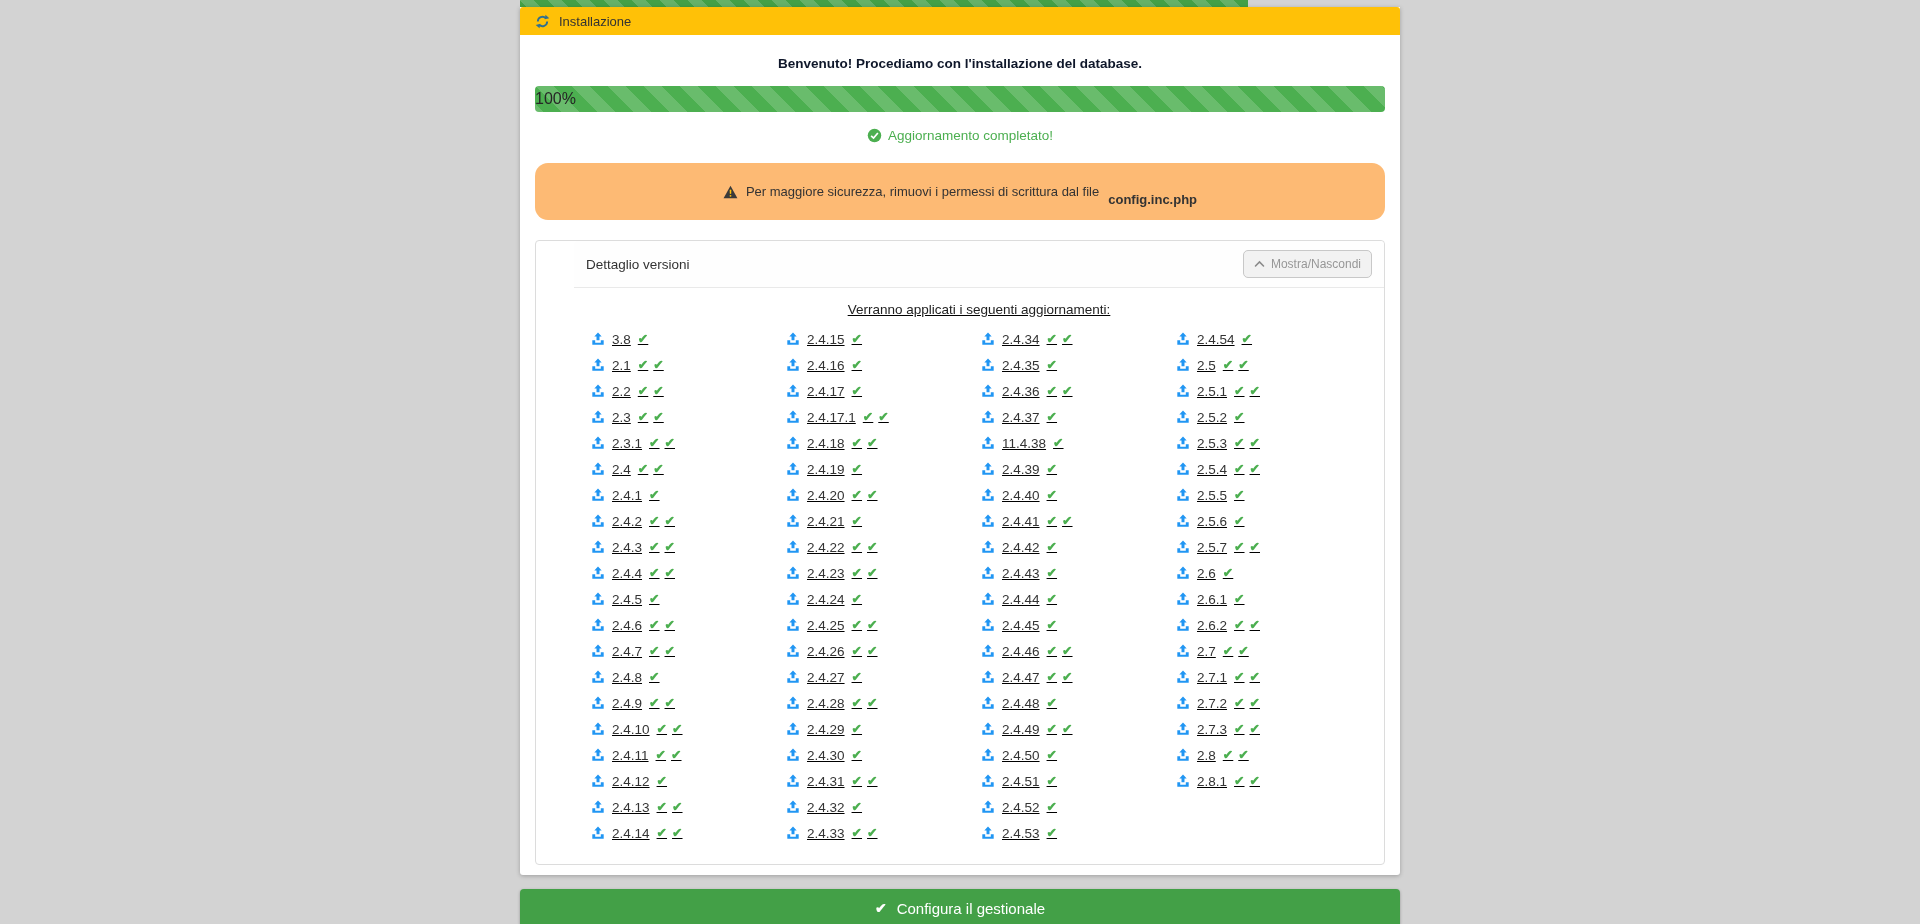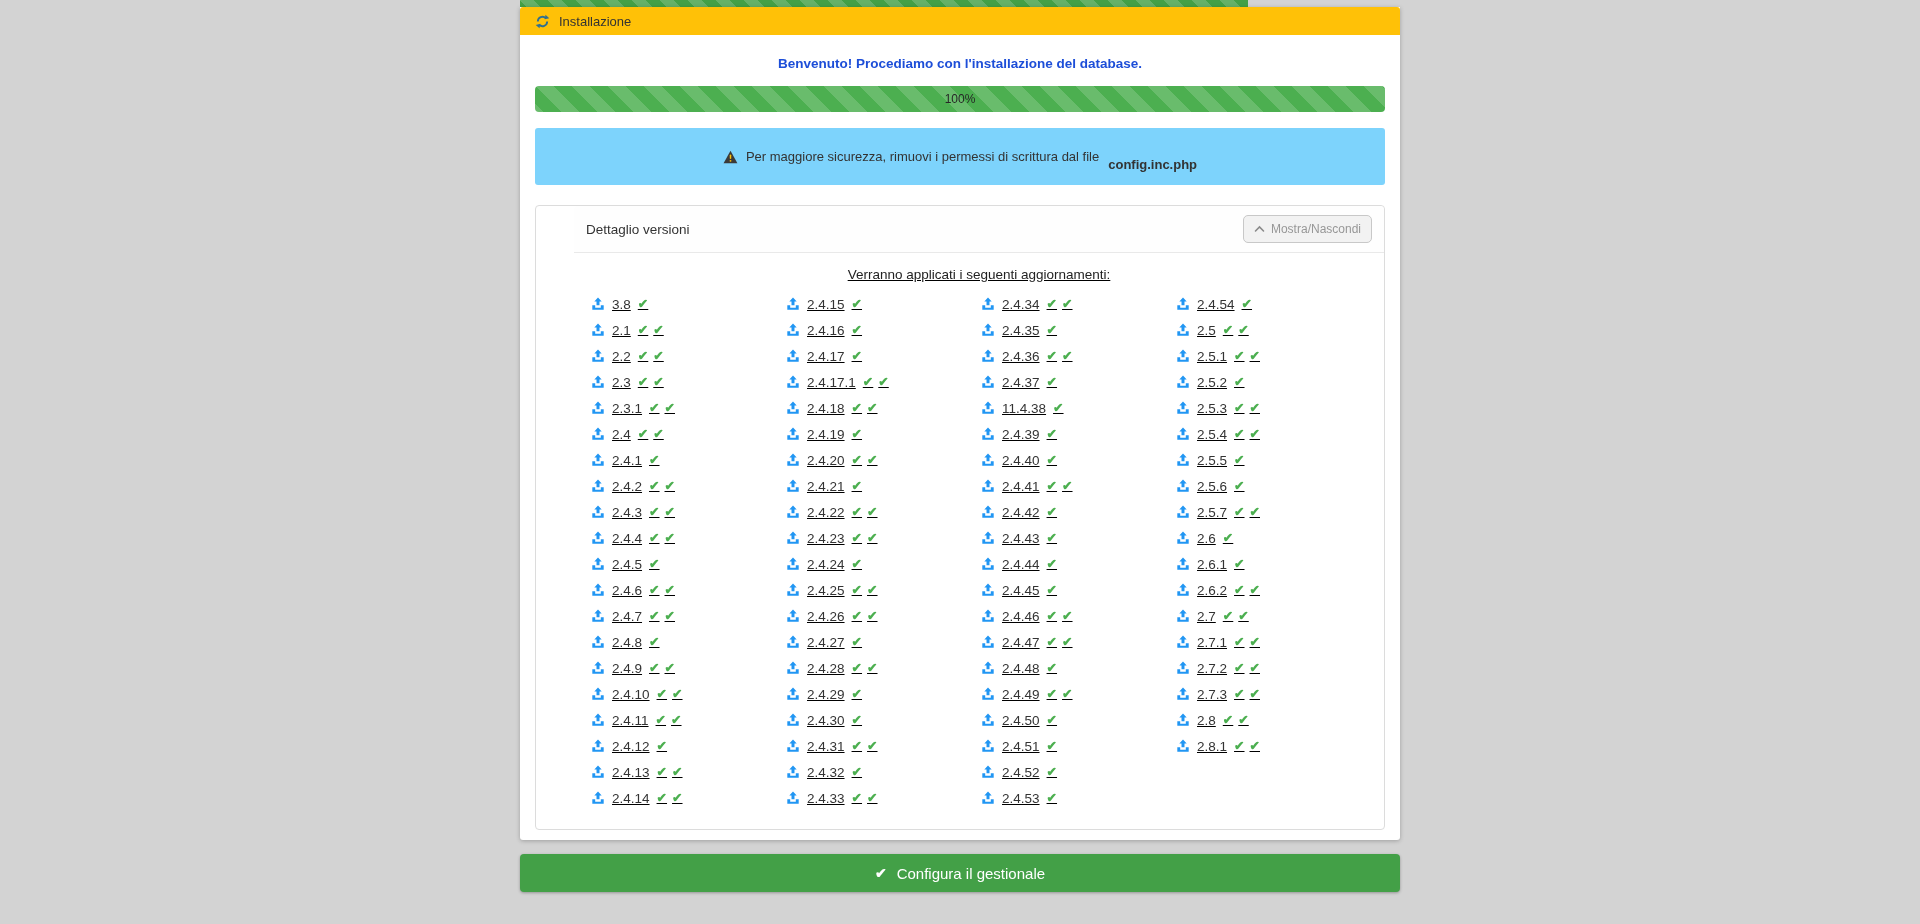--- a/index.html
+++ b/index.html
@@ -23,39 +23,39 @@
   .card-header{
     background:#ffc107; border-radius:3px 3px 0 0;
     height:28px; padding:0 15px;
     display:flex; align-items:center; gap:9px;
     font-size:13px; color:#333;
   }
   .refresh-icon{ display:flex; align-items:center; }
 
   .card-body{ padding:15px 15px 10px; }
 
-  .welcome{ text-align:center; font-weight:bold; font-size:13.5px; color:#1d4ed8; margin:6px 0 15px; }
+  .welcome{ text-align:center; font-weight:bold; font-size:13.5px; color:#0f172a; margin:6px 0 15px; }
 
   .progress{
     height:26px; border-radius:4px;
     background-color:#4caf50;
     background-image:linear-gradient(45deg, rgba(255,255,255,.16) 25%, transparent 25%, transparent 50%, rgba(255,255,255,.16) 50%, rgba(255,255,255,.16) 75%, transparent 75%, transparent);
     background-size:36px 36px;
-    display:flex; align-items:center; justify-content:center;
-    font-size:12px; color:#262626;
+    display:flex; align-items:center; justify-content:flex-start;
+    font-size:16px; color:#262626;
     margin-bottom:16px;
   }
 
   .success-line{
     display:flex; align-items:center; justify-content:center; gap:6px;
     color:#4caf50; font-size:13.5px; margin-bottom:20px;
   }
 
   .warning-banner{
-    background:#7dd3fc; border-radius:3px;
+    background:#fdba74; border-radius:13px;
     padding:13px 10px;
     display:flex; align-items:center; justify-content:center; gap:8px;
     font-size:13px; color:#333;
   }
   .warning-banner b{ margin-left:1px;margin-top:16px; }
 
   .panel{ margin-top:20px; border:1px solid #dcdcdc; border-radius:4px; background:#fff;padding-left:38px; }
   .panel-header{
     display:flex; align-items:center; justify-content:space-between;
     padding:9px 12px; border-bottom:1px solid #e9e9e9; background:#fefefe;
@@ -114,20 +114,27 @@
     </div>
 
     <div class="card-body">
 
       <div class="welcome">Benvenuto! Procediamo con l'installazione del database.</div>
 
       <div class="progress">
         <span class="progress-label">100%</span>
       </div>
 
+      <div class="success-line">
+        <svg width="15" height="15" viewBox="0 0 16 16" aria-hidden="true">
+          <circle cx="8" cy="8" r="7.2" fill="#4caf50"></circle>
+          <path d="M4.4 8.3 L7 10.8 L11.6 5.4" stroke="#fff" stroke-width="1.8" fill="none"></path>
+        </svg>
+        <span>Aggiornamento completato!</span>
+      </div>
 
       <div class="warning-banner">
         <svg width="15" height="14" viewBox="0 0 16 15" aria-hidden="true">
           <path d="M8 0.8 L15.4 14.2 H0.6 Z" fill="#3a3a3a"></path>
           <rect x="7.2" y="4.8" width="1.6" height="4.8" rx="0.8" fill="#ffc107"></rect>
           <circle cx="8" cy="11.6" r="1" fill="#ffc107"></circle>
         </svg>
         <span>Per maggiore sicurezza, rimuovi i permessi di scrittura dal file</span>
         <b>config.inc.php</b>
       </div>

